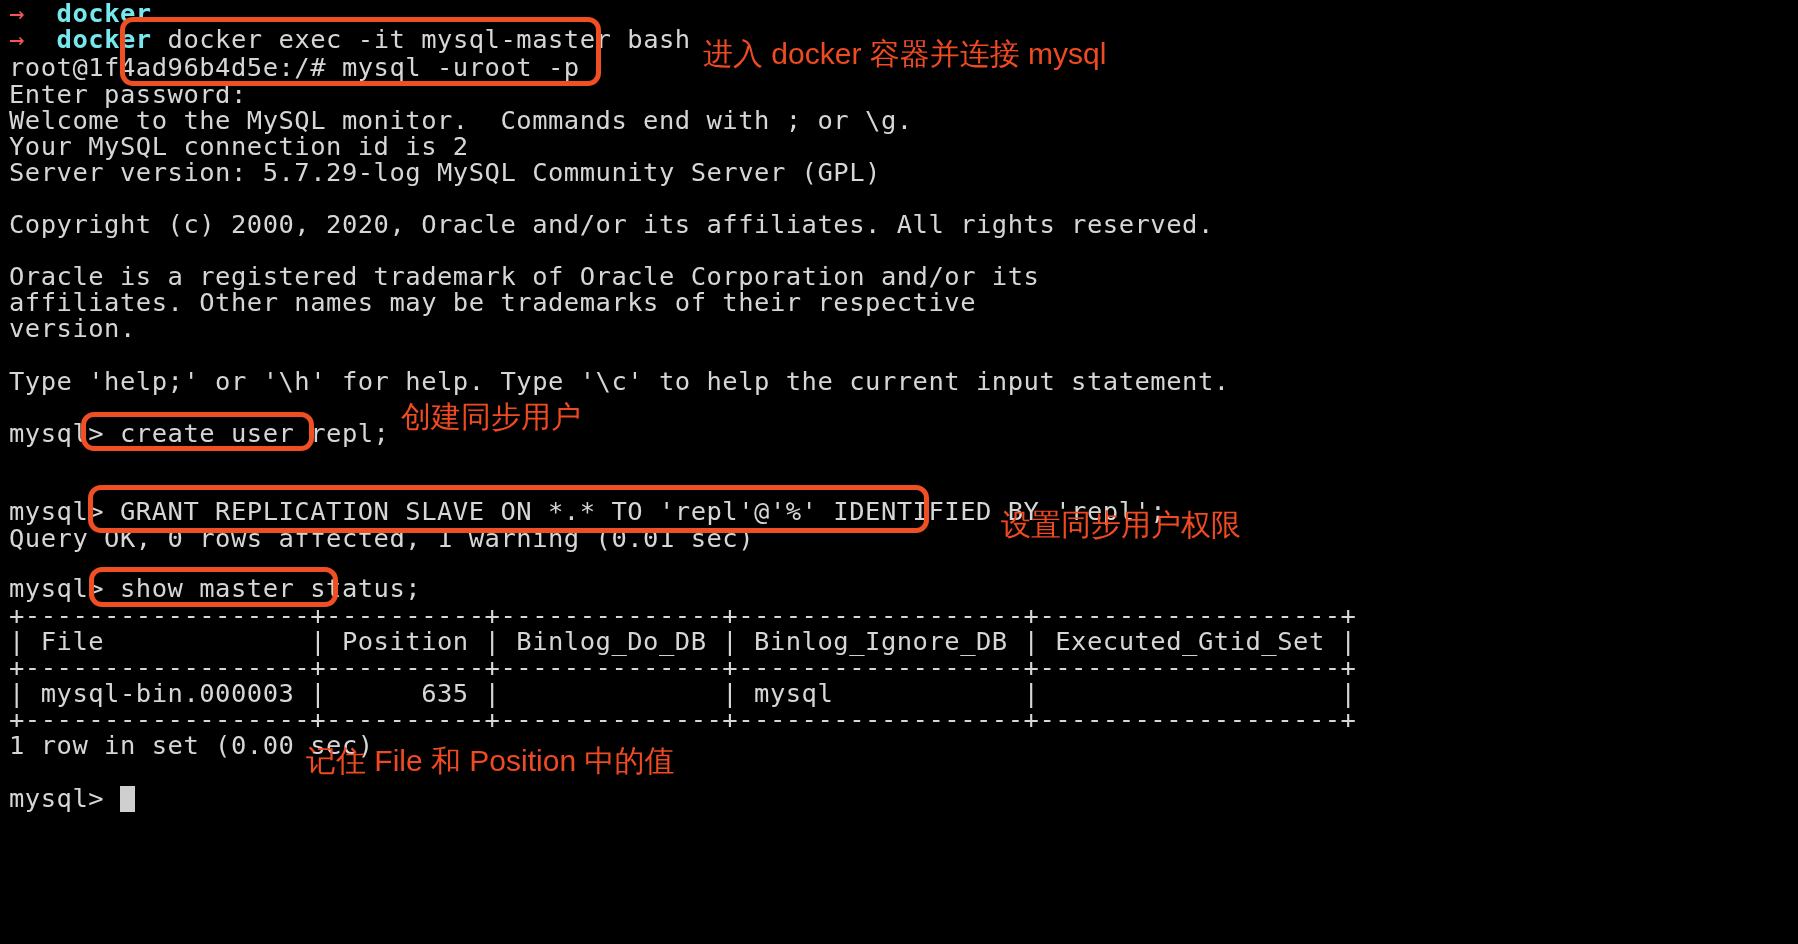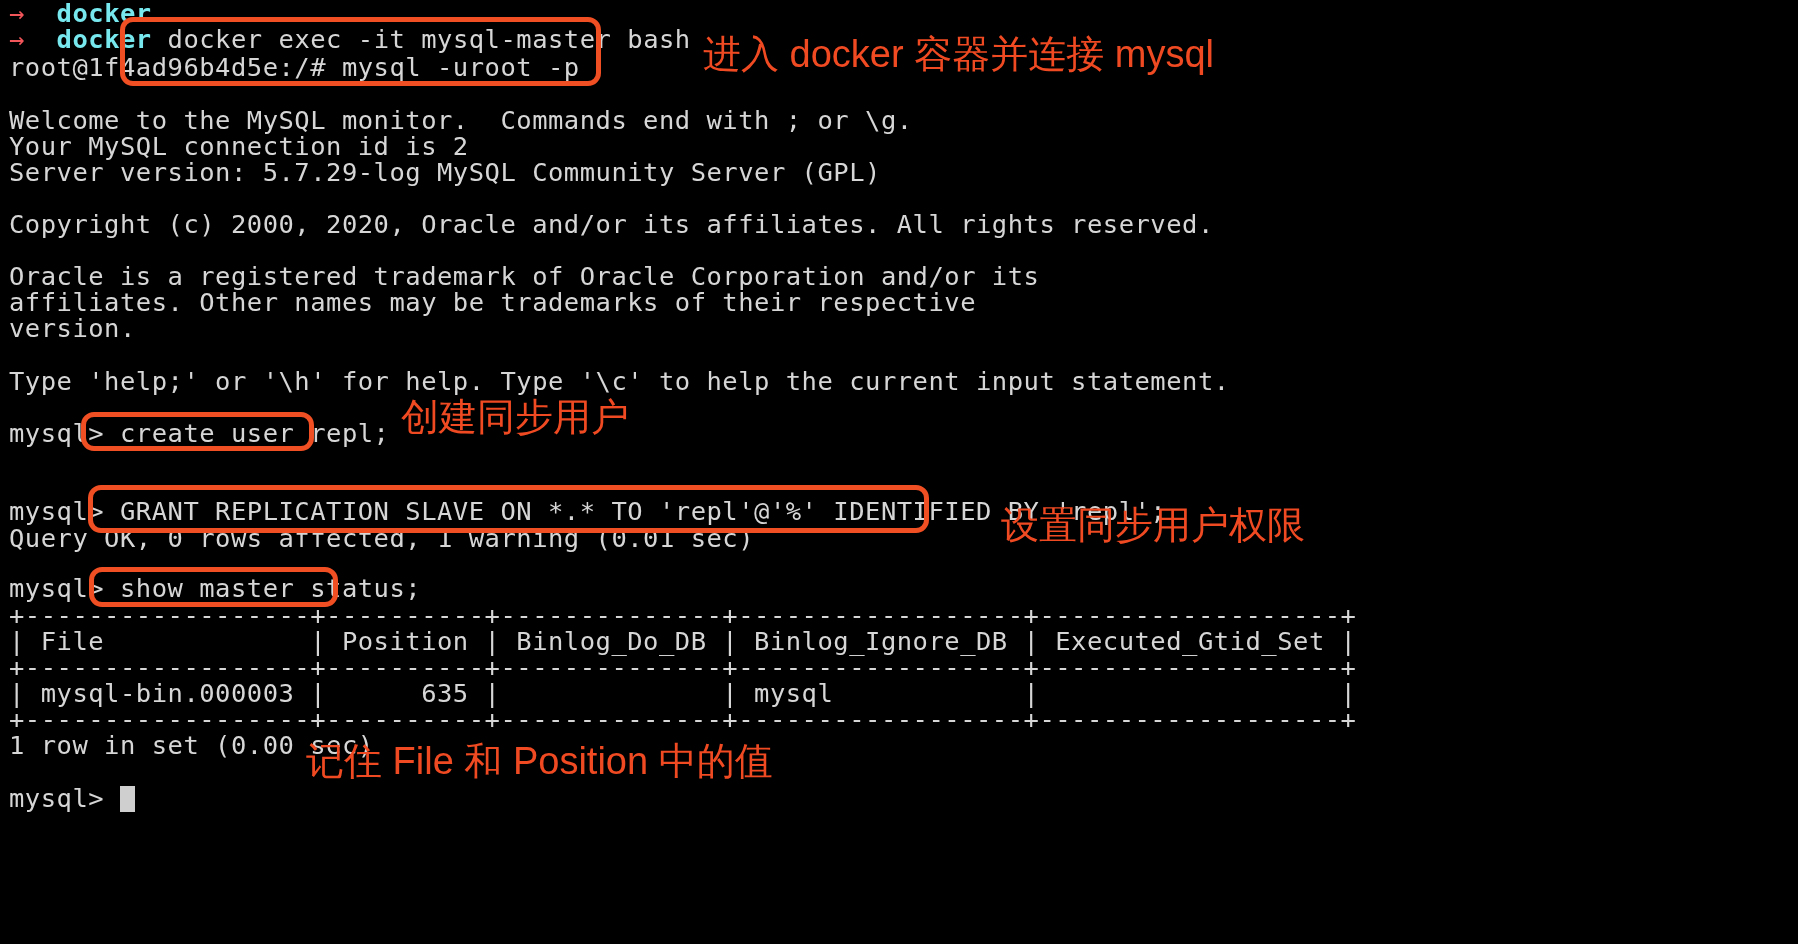--- a/index.html
+++ b/index.html
@@ -64,36 +64,37 @@
     background: transparent;
     z-index: 4;
     pointer-events: none;
   }
 
   
   .annotation {
     position: absolute;
     color: #f04a22;
     font-family: "Liberation Sans", "DejaVu Sans", sans-serif;
-    font-size: 38px;
+    font-size: 30px;
     line-height: 40px;
     white-space: pre;
     z-index: 5;
   }
 </style>
 </head>
 <body>
 
 <div id="terminal">
 
   <div class="term-line" style="top:-2px"><span class="shell-arrow">→</span>  <span class="shell-dir">docker</span></div>
 
   <div class="term-line" style="top:24px"><span class="shell-arrow">→</span>  <span class="shell-dir">docker</span> <span>docker exec -it mysql-master bash</span></div>
 
   <div class="term-line" style="top:52px">root@1f4ad96b4d5e:/# mysql -uroot -p</div>
+  <div class="term-line" style="top:79px">Enter password:</div>
   <div class="term-line" style="top:105px">Welcome to the MySQL monitor.  Commands end with ; or \g.</div>
   <div class="term-line" style="top:131px">Your MySQL connection id is 2</div>
   <div class="term-line" style="top:157px">Server version: 5.7.29-log MySQL Community Server (GPL)</div>
   <div class="term-line blank" style="top:183px"> </div>
   <div class="term-line" style="top:209px">Copyright (c) 2000, 2020, Oracle and/or its affiliates. All rights reserved.</div>
   <div class="term-line blank" style="top:235px"> </div>
   <div class="term-line" style="top:261px">Oracle is a registered trademark of Oracle Corporation and/or its</div>
   <div class="term-line" style="top:287px">affiliates. Other names may be trademarks of their respective</div>
   <div class="term-line" style="top:313px">version.</div>
   <div class="term-line blank" style="top:339px"> </div>

